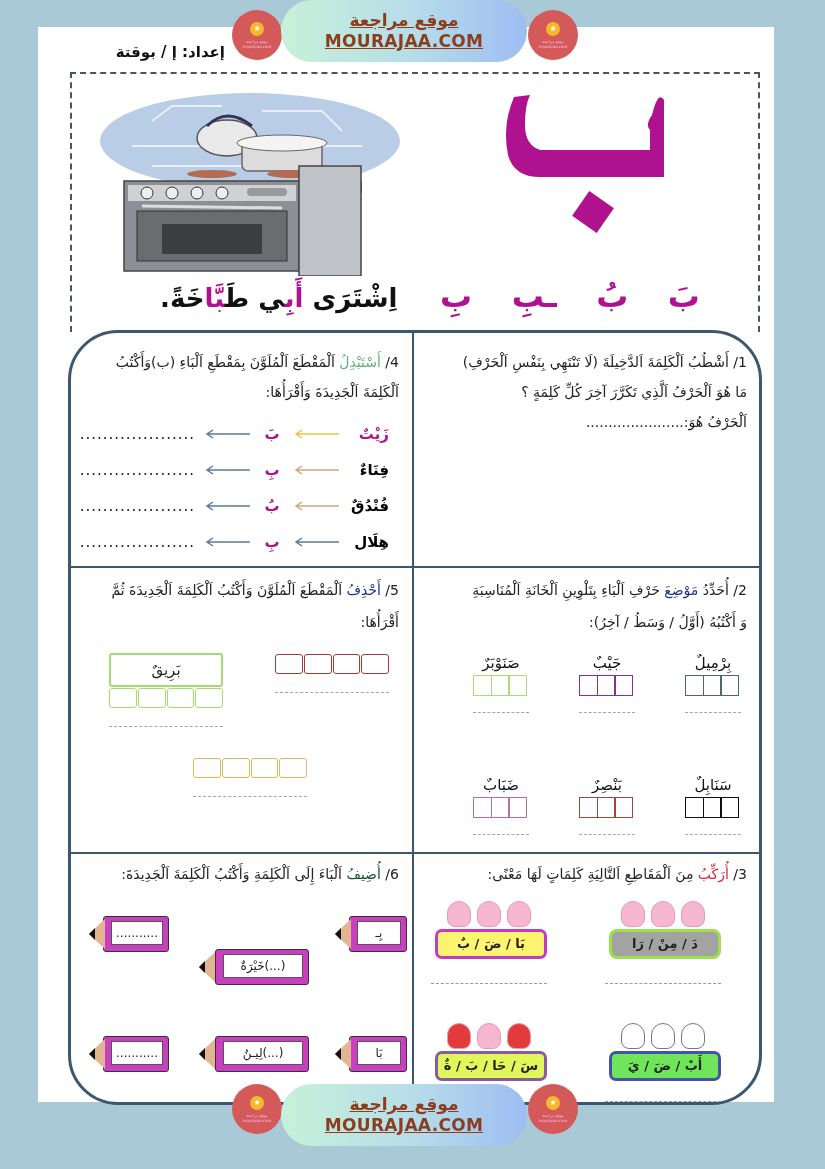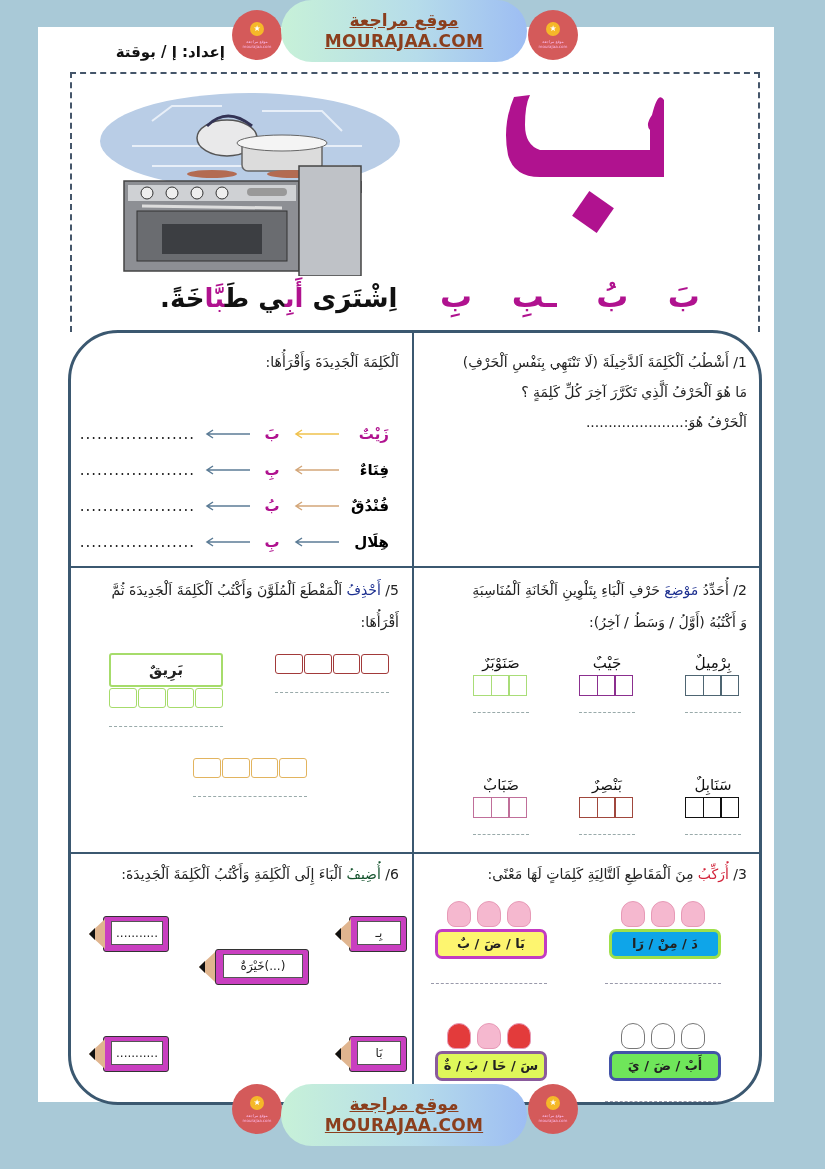--- a/index.html
+++ b/index.html
@@ -83,21 +83,21 @@
   .row4 .seg { color: #b0128f; font-weight: bold; width: 24px; text-align: center; }
   .row4 .dots { letter-spacing: 1px; color: #222; }
   .arrow { width: 45px; height: 10px; position: relative; }
 
   .box3 { position: absolute; text-align: center; }
   .box3 .lbl { font-size: 15px; color: #111; height: 24px; line-height: 24px; }
   .box3 .cells { display: flex; direction: rtl; justify-content: center; }
   .box3 .cells span { width: 19px; height: 21px; border: 1.5px solid; margin-left: -1.5px; }
   .box3 .line { margin-top: 16px; border-top: 1px dashed #9aa; width: 56px; margin-left: auto; margin-right: auto; }
 
-  .wordbox { position: absolute; width: 114px; font-weight: bold; }
+  .wordbox { position: absolute; width: 114px; }
   .wordbox .top { height: 34px; border: 2px solid; border-radius: 3px; text-align: center; line-height: 30px; font-size: 15px; color: #222; background: #fff; }
   .wordbox .cells { display: flex; gap: 1px; margin-top: 1px; }
   .wordbox .cells span { flex: 1; height: 20px; border: 1.5px solid; border-radius: 3px; }
   .wordbox .line { margin-top: 18px; border-top: 1px dashed #9aa; }
 
   .tag {
     position: absolute; width: 112px; height: 30px; border: 3px solid; border-radius: 7px;
     text-align: center; line-height: 24px; font-size: 13px; color: #222; font-weight: bold; margin-left: 32px;
   }
   .tag-dots { position: absolute; width: 116px; border-top: 1px dashed #99a; }
@@ -192,20 +192,21 @@
   <div class="hline" style="top:233px;"></div>
   <div class="hline" style="top:519px;"></div>
 
   <div class="ex" style="right:12px; top:14px; width:330px;">
     <div><span class="num">1/</span> <span>أَشْطُبُ اَلْكَلِمَةَ اَلدَّخِيلَةَ (لَا تَنْتَهِي بِنَفْسِ اَلْحَرْفِ)</span></div>
     <div>مَا هُوَ اَلْحَرْفُ اَلَّذِي تَكَرَّرَ آخِرَ كُلِّ كَلِمَةٍ ؟</div>
     <div>اَلْحَرْفُ هُوَ:......................</div>
   </div>
 
   <div class="ex" style="right:360px; top:14px; width:330px;">
+    <div><span class="num">4/</span> <span class="accent">أَسْتَبْدِلُ</span><span> اَلْمَقْطَعَ اَلْمُلَوَّنَ بِمَقْطَعِ اَلْبَاءِ (ب)وَأَكْتُبُ</span></div>
     <div>اَلْكَلِمَةَ اَلْجَدِيدَةَ وَأَقْرَأُهَا:</div>
   </div>
   <div class="row4" style="right:370px; top:92px;">
     <span class="word" style="color:#b0128f">زَيْتٌ</span>
     <svg class="arrow" viewBox="0 0 45 10">
         <path d="M45 5 L2 5 M8 1 L2 5 L8 9" stroke="#f0c24e" stroke-width="1.5" fill="none"></path>
       </svg>
     <span class="seg">بَ</span>
     <svg class="arrow" viewBox="0 0 45 10">
         <path d="M45 5 L2 5 M8 1 L2 5 L8 9" stroke="#5c7c96" stroke-width="1.5" fill="none"></path>
@@ -339,21 +340,21 @@
   </div>
 
   <div class="ex" style="right:12px; top:526px; width:330px;">
     <div><span class="num">3/</span> <span class="accent-red">أُرَكِّبُ</span><span> مِنَ اَلْمَقَاطِعِ اَلتَّالِيَةِ كَلِمَاتٍ لَهَا مَعْنًى:</span></div>
   </div>
   <div class="chars" style="right:38px; top:568px; width:116px;">
       <span></span>
       <span></span>
       <span></span>
     </div>
-  <div class="tag" style="right:38px; top:596px; background:#0ea5e9; border-color:#9ee04a;">دَ / مِنْ / رَا</div>
+  <div class="tag" style="right:38px; top:596px; background:#a3a3a3; border-color:#9ee04a;border-radius:8px;">دَ / مِنْ / رَا</div>
   <div class="tag-dots" style="right:38px; top:650px;"></div>
   <div class="chars" style="right:212px; top:568px; width:116px;">
       <span></span>
       <span></span>
       <span></span>
     </div>
   <div class="tag" style="right:212px; top:596px; background:#fdf56f; border-color:#c33bc2;">بَا / ضَ / بٌ</div>
   <div class="tag-dots" style="right:212px; top:650px;"></div>
   <div class="chars" style="right:38px; top:690px; width:116px;">
       <span class="white"></span>
@@ -389,20 +390,26 @@
       <div class="tip"></div>
       <div class="lead"></div>
     <div class="inner" style="width:52px;">...........</div>
   </div>
   <div class="pencil" style="right:352px; top:703px;">
     <div class="body"></div>
       <div class="tip"></div>
       <div class="lead"></div>
     <div class="inner">بَا</div>
   </div>
+  <div class="pencil" style="right:450px; top:703px; width:110px;">
+    <div class="body" style="width:94px;"></div>
+      <div class="tip"></div>
+      <div class="lead"></div>
+    <div class="inner" style="width:80px;">(...)لِيـنٌ</div>
+  </div>
   <div class="pencil" style="right:590px; top:703px; width:80px;">
     <div class="body" style="width:66px;"></div>
       <div class="tip"></div>
       <div class="lead"></div>
     <div class="inner" style="width:52px;">...........</div>
   </div>
 </div>
 
 <div class="logo-circle" style="left:232px; top:1084px;">
   <div class="book">★</div>

